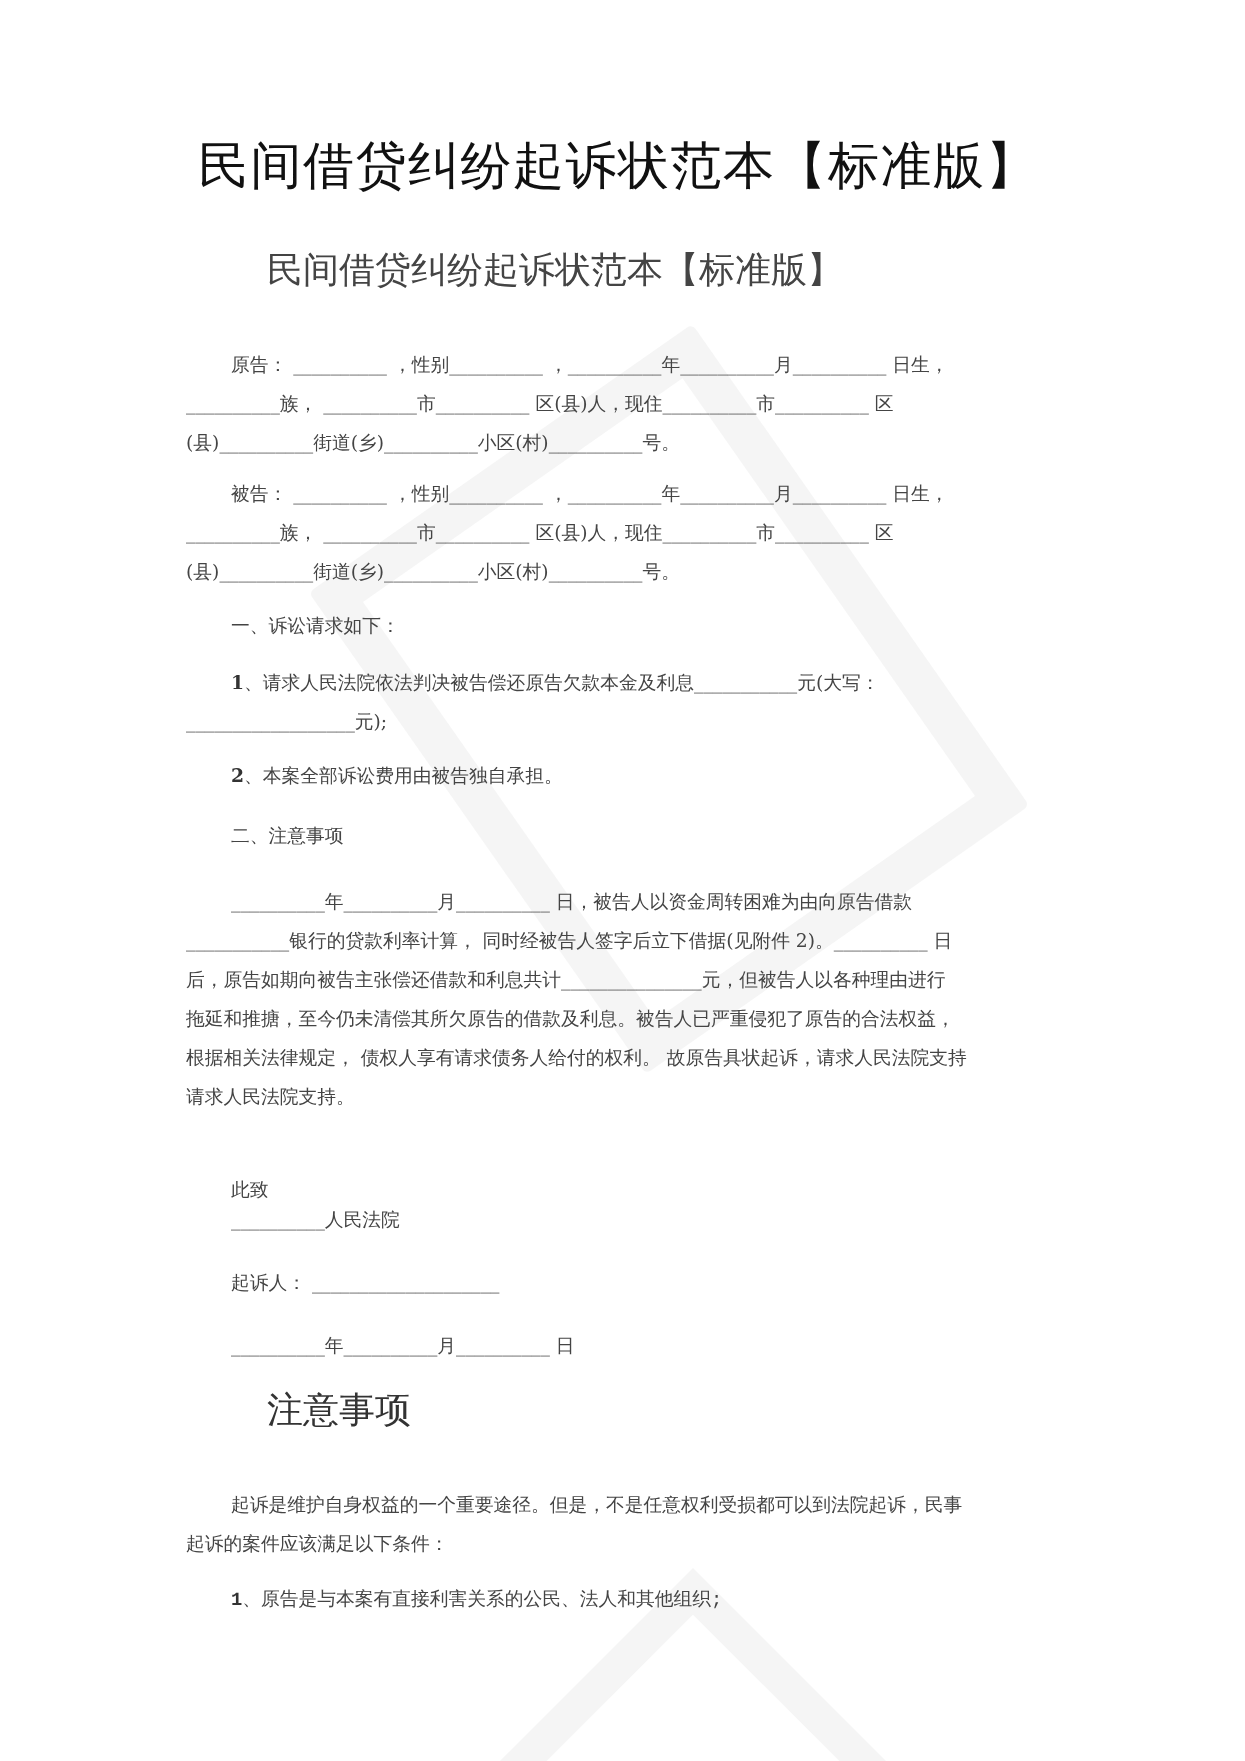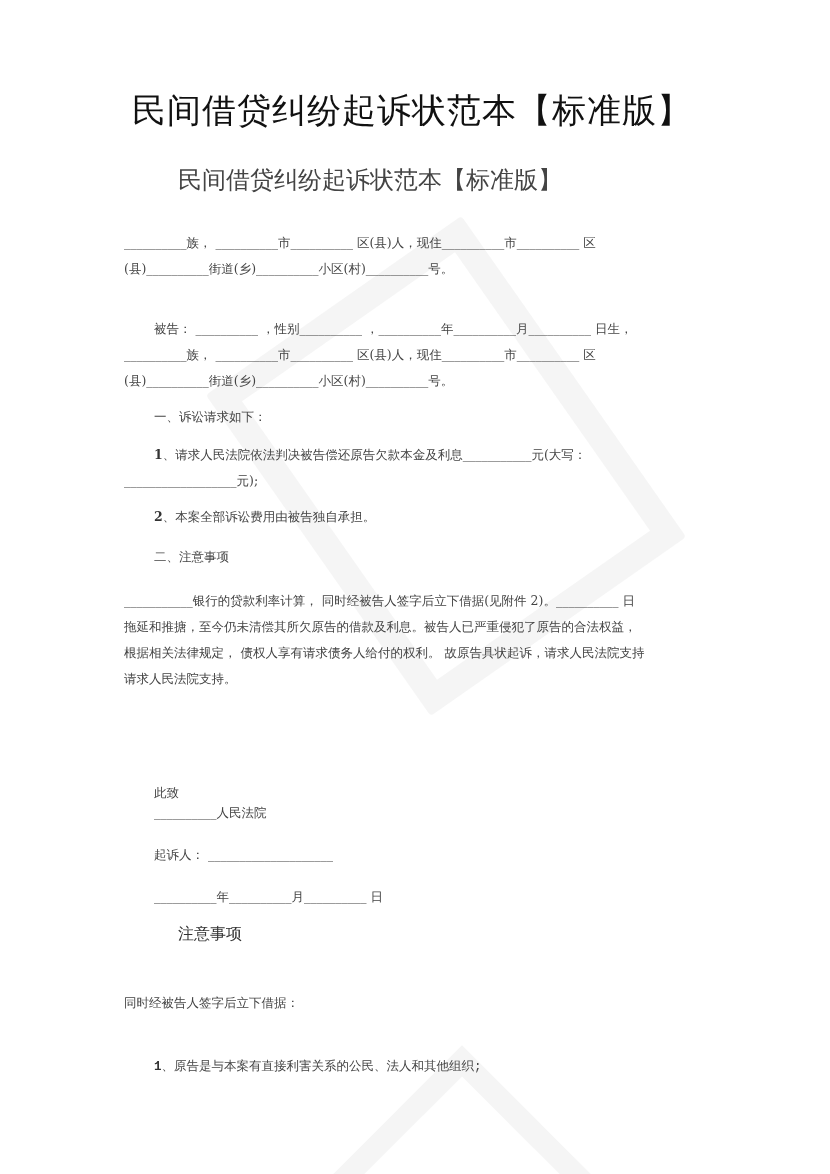--- a/index.html
+++ b/index.html
@@ -24,41 +24,42 @@
       font-size: 34px; color: #111; letter-spacing: 1px; white-space: nowrap;
     }
     .h2 {
       position: absolute; left: 178px; top: 164px;
       font-family: "DejaVu Sans", "Liberation Sans", sans-serif;
       font-size: 24px; color: #444; white-space: nowrap;
     }
     .h3 {
       position: absolute; left: 178px; top: 924px;
       font-family: "DejaVu Sans", "Liberation Sans", sans-serif;
-      font-size: 16px; color: #333; white-space: nowrap;
+      font-size: 24px; color: #333; white-space: nowrap;
     }
     .para {
       position: absolute; left: 124px; width: 580px;
       font-size: 12.5px; line-height: 26px; color: #444;
       text-align: justify;
     }
     .line { white-space: nowrap; }
     .indent { padding-left: 30px; }
     b.num { font-weight: bold; color: #333; }
   </style>
 </head>
 <body>
 
 <div class="watermark"></div>
 <div class="watermark2"></div>
 
 <div class="h1">民间借贷纠纷起诉状范本【标准版】</div>
 <div class="h2">民间借贷纠纷起诉状范本【标准版】</div>
 
 <div class="para" style="top:230px;">
+  <div class="line indent">原告：  __________ ，性别__________ ，__________年__________月__________ 日生，</div>
   <div class="line">__________族，  __________市__________ 区(县)人，现住__________市__________ 区</div>
   <div class="line">(县)__________街道(乡)__________小区(村)__________号。</div>
 </div>
 
 <div class="para" style="top:316px;">
   <div class="line indent">被告：  __________ ，性别__________ ，__________年__________月__________ 日生，</div>
   <div class="line">__________族，  __________市__________ 区(县)人，现住__________市__________ 区</div>
   <div class="line">(县)__________街道(乡)__________小区(村)__________号。</div>
 </div>
 
@@ -73,21 +74,23 @@
 
 <div class="para" style="top:504px;">
   <div class="line indent"><b class="num">2</b><span>、本案全部诉讼费用由被告独自承担。</span></div>
 </div>
 
 <div class="para" style="top:544px;">
   <div class="line indent">二、注意事项</div>
 </div>
 
 <div class="para" style="top:588px;">
+  <div class="line indent">__________年__________月__________ 日，被告人以资金周转困难为由向原告借款</div>
   <div class="line">___________银行的贷款利率计算， 同时经被告人签字后立下借据(见附件 2)。__________ 日</div>
+  <div class="line">后，原告如期向被告主张偿还借款和利息共计_______________元，但被告人以各种理由进行</div>
   <div class="line">拖延和推搪，至今仍未清偿其所欠原告的借款及利息。被告人已严重侵犯了原告的合法权益，</div>
   <div class="line">根据相关法律规定， 债权人享有请求债务人给付的权利。 故原告具状起诉，请求人民法院支持</div>
   <div class="line">请求人民法院支持。</div>
 </div>
 
 <div class="para" style="top:780px;">
   <div class="line indent">此致</div>
 </div>
 <div class="para" style="top:800px;">
   <div class="line indent">__________人民法院</div>
@@ -95,18 +98,19 @@
 <div class="para" style="top:842px;">
   <div class="line indent">起诉人：  ____________________</div>
 </div>
 <div class="para" style="top:884px;">
   <div class="line indent">__________年__________月__________ 日</div>
 </div>
 
 <div class="h3">注意事项</div>
 
 <div class="para" style="top:990px;">
-  <div class="line">同时经被告人签字后立下借据：</div>
+  <div class="line indent">起诉是维护自身权益的一个重要途径。但是，不是任意权利受损都可以到法院起诉，民事</div>
+  <div class="line">起诉的案件应该满足以下条件：</div>
 </div>
 
 <div class="para" style="top:1054px;font-family:Liberation Mono, monospace;">
   <div class="line indent"><b class="num">1</b><span>、原告是与本案有直接利害关系的公民、法人和其他组织;</span></div>
 </div>
 
 </body></html>

